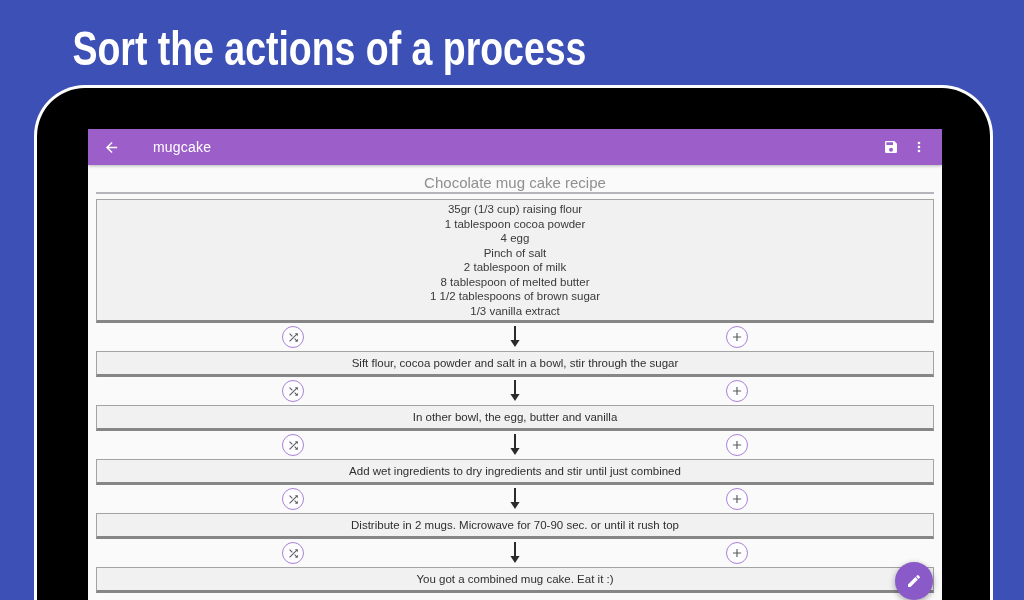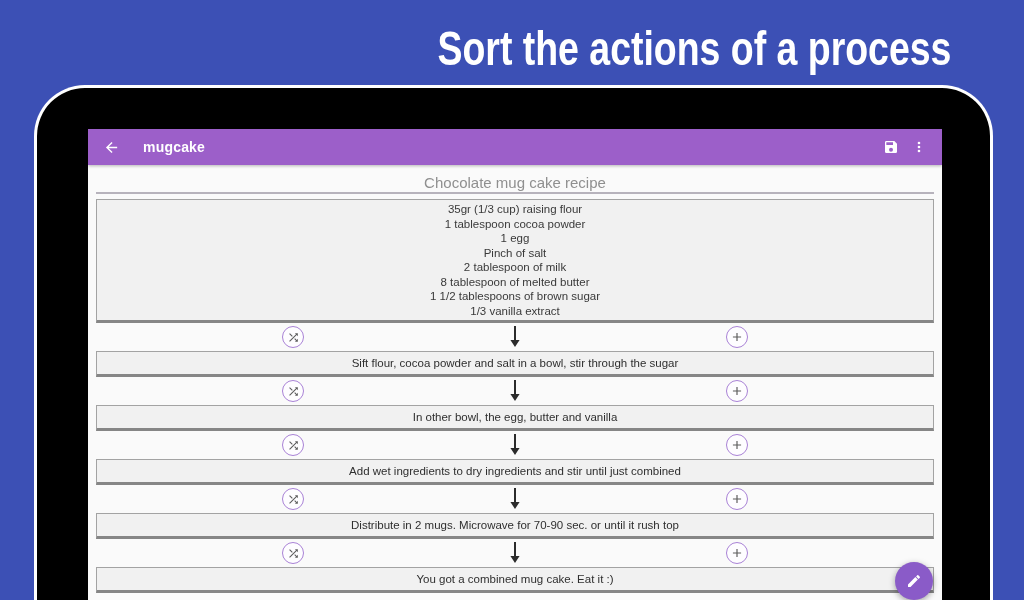--- a/index.html
+++ b/index.html
@@ -4,21 +4,21 @@
 <style>
   html,body{margin:0;padding:0;}
   body{
     width:1024px;height:600px;overflow:hidden;position:relative;
     background:var(--bg,#3c50b5);
     font-family:"Liberation Sans",sans-serif;
   }
   
   .hero{
     position:absolute;top:0;left:0;width:1024px;height:96px;
-    display:flex;align-items:center;justify-content:flex-end;border-radius:14px;
+    display:flex;align-items:center;justify-content:flex-start;border-radius:14px;
   }
   .hero-title{
     color:#ffffff;font-size:48px;font-weight:700;letter-spacing:0px;
     transform:scaleX(0.78);transform-origin:center;white-space:nowrap;
   }
   
   .tablet{
     position:absolute;left:37px;top:88px;width:953px;height:560px;
     background:#000000;border-radius:48px;
     box-shadow:0 0 0 3px #ffffff;
@@ -28,21 +28,21 @@
     background:var(--screen,#fafafa);overflow:hidden;
   }
   
   .appbar{
     height:36px;background:var(--toolbar,#9c5fc9);
     display:flex;align-items:center;padding:0 13px;
     box-shadow:0 1px 3px rgba(0,0,0,0.28);
     position:relative;z-index:5;
   }
   .appbar .back{width:20px;height:20px;display:flex;align-items:center;justify-content:center;cursor:pointer;}
-  .appbar-title{color:#ffffff;font-size:14px;font-weight:700;letter-spacing:.2px;margin-left:22px;}
+  .appbar-title{color:#ffffff;font-size:14px;font-weight:400;letter-spacing:.2px;margin-left:32px;}
   .appbar-spacer{flex:1;}
   .appbar .action{width:20px;height:20px;display:flex;align-items:center;justify-content:center;margin-left:8px;cursor:pointer;}
   
   .content{padding:0 8px;position:relative;}
   .proc-name{
     margin-top:11px;text-align:center;color:#8f8f8f;font-size:15px;line-height:13px;
   }
   .divider{height:2px;background:#b7b3bc;margin-top:3px;}
   .boxy{
     background:var(--boxbg,#f1f1f1);
@@ -107,21 +107,21 @@
       </div>
     </div>
 
     <div class="content">
       <div class="proc-name">Chocolate mug cake recipe</div>
       <div class="divider"></div>
       <div id="process-flow">
           <div class="boxy ingredients-box">
             <div class="ing-line">35gr (1/3 cup) raising flour</div>
             <div class="ing-line">1 tablespoon cocoa powder</div>
-            <div class="ing-line">1 egg</div>
+            <div class="ing-line">4 egg</div>
             <div class="ing-line">Pinch of salt</div>
             <div class="ing-line">2 tablespoon of milk</div>
             <div class="ing-line">8 tablespoon of melted butter</div>
             <div class="ing-line">1 1/2 tablespoons of brown sugar</div>
             <div class="ing-line">1/3 vanilla extract</div>
           </div>
           <div class="connector">
             <button class="icon-btn shuffle">
               <svg width="13" height="13" viewBox="0 0 24 24">
                 <path fill="#5c5c5c" d="M14.83,13.41L13.42,14.82L16.55,17.95L14.5,20H20V14.5L17.96,16.54L14.83,13.41M14.5,4L16.54,6.04L4,18.59L5.41,20L17.96,7.46L20,9.5V4M10.59,9.17L5.41,4L4,5.41L9.17,10.58L10.59,9.17Z"></path>

